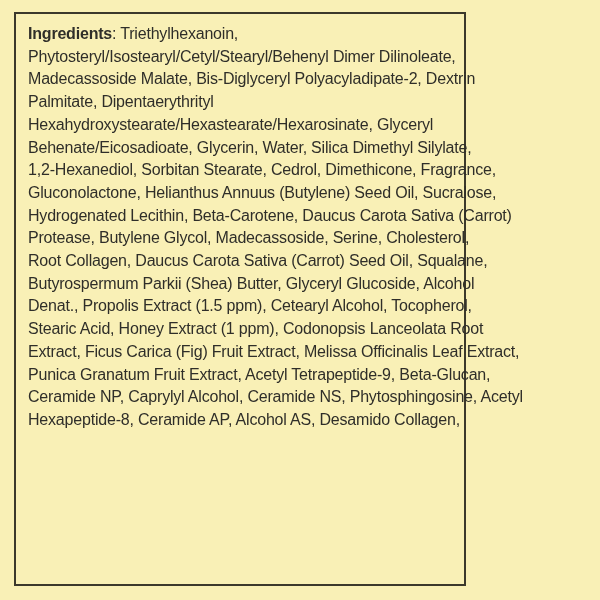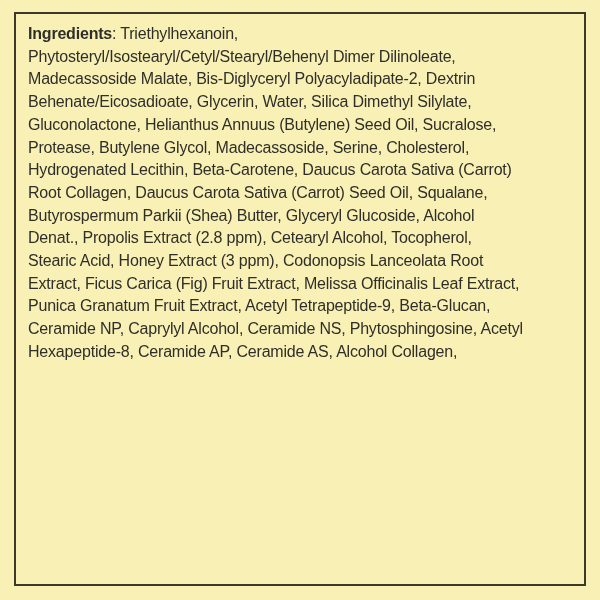--- a/index.html
+++ b/index.html
@@ -11,21 +11,21 @@
     height: 600px;
     background: #F9F0B6;
     overflow: hidden;
     position: relative;
     font-family: "Liberation Sans", sans-serif;
   }
   .label-box {
     position: absolute;
     left: 14px;
     top: 12px;
-    width: 572px;
+    width: 452px;
     height: 574px;
     box-sizing: border-box;
     border: 2px solid #3C392B;
     padding: 9px 12px;
     background: #F9F0B6;
   }
   .line {
     margin: 0;
     font-size: 16px;
     line-height: 22.7px;
@@ -37,25 +37,28 @@
     font-weight: 700;
   }
 </style>
 </head>
 <body>
 
 <div class="label-box">
   <p class="line"><span class="heading">Ingredients</span><span>: </span><span>Triethylhexanoin,</span></p>
   <p class="line">Phytosteryl/Isostearyl/Cetyl/Stearyl/Behenyl Dimer Dilinoleate,</p>
   <p class="line">Madecassoside Malate, Bis-Diglyceryl Polyacyladipate-2, Dextrin</p>
+  <p class="line">Palmitate, Dipentaerythrityl</p>
+  <p class="line">Hexahydroxystearate/Hexastearate/Hexarosinate, Glyceryl</p>
   <p class="line">Behenate/Eicosadioate, Glycerin, Water, Silica Dimethyl Silylate,</p>
+  <p class="line">1,2-Hexanediol, Sorbitan Stearate, Cedrol, Dimethicone, Fragrance,</p>
   <p class="line">Gluconolactone, Helianthus Annuus (Butylene) Seed Oil, Sucralose,</p>
+  <p class="line">Hydrogenated Lecithin, Beta-Carotene, Daucus Carota Sativa (Carrot)</p>
   <p class="line">Protease, Butylene Glycol, Madecassoside, Serine, Cholesterol,</p>
-  <p class="line">Hydrogenated Lecithin, Beta-Carotene, Daucus Carota Sativa (Carrot)</p>
   <p class="line">Root Collagen, Daucus Carota Sativa (Carrot) Seed Oil, Squalane,</p>
   <p class="line">Butyrospermum Parkii (Shea) Butter, Glyceryl Glucoside, Alcohol</p>
-  <p class="line">Denat., Propolis Extract (2.8 ppm), Cetearyl Alcohol, Tocopherol,</p>
-  <p class="line">Stearic Acid, Honey Extract (3 ppm), Codonopsis Lanceolata Root</p>
+  <p class="line">Denat., Propolis Extract (1.5 ppm), Cetearyl Alcohol, Tocopherol,</p>
+  <p class="line">Stearic Acid, Honey Extract (1 ppm), Codonopsis Lanceolata Root</p>
   <p class="line">Extract, Ficus Carica (Fig) Fruit Extract, Melissa Officinalis Leaf Extract,</p>
   <p class="line">Punica Granatum Fruit Extract, Acetyl Tetrapeptide-9, Beta-Glucan,</p>
   <p class="line">Ceramide NP, Caprylyl Alcohol, Ceramide NS, Phytosphingosine, Acetyl</p>
-  <p class="line">Hexapeptide-8, Ceramide AP, Ceramide AS, Alcohol Collagen,</p>
+  <p class="line">Hexapeptide-8, Ceramide AP, Alcohol AS, Desamido Collagen,</p>
 </div>
 
 </body></html>

